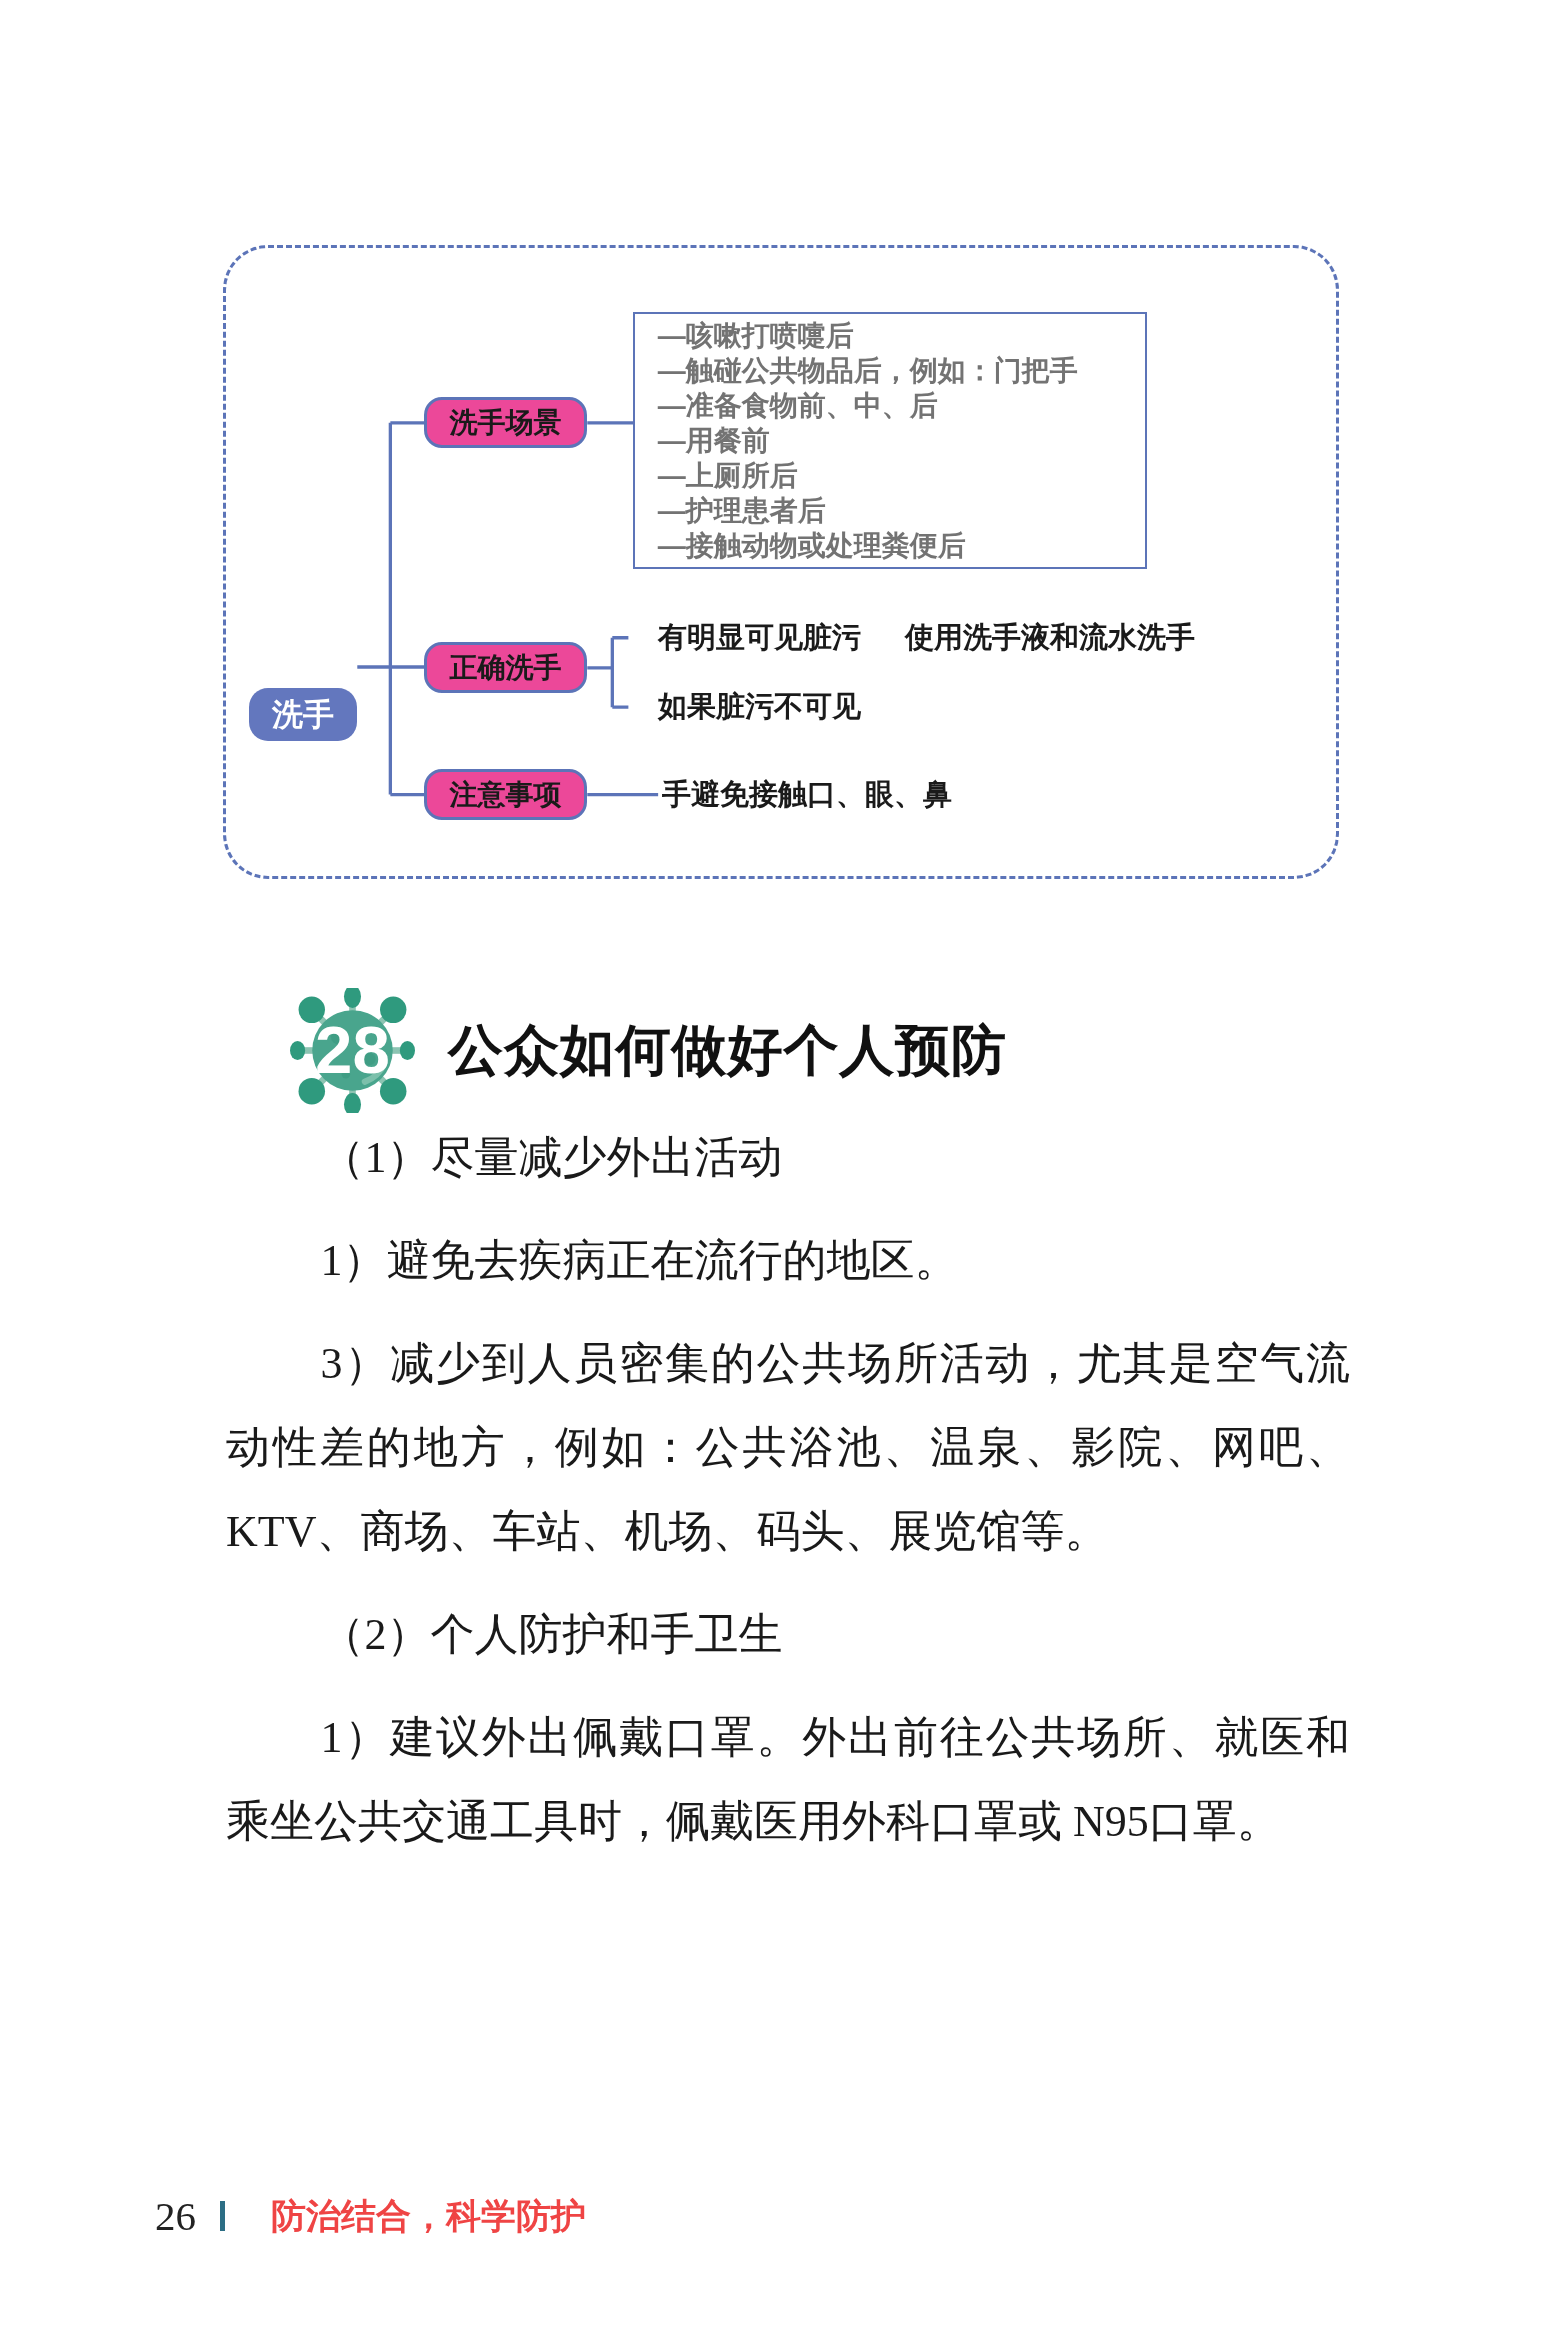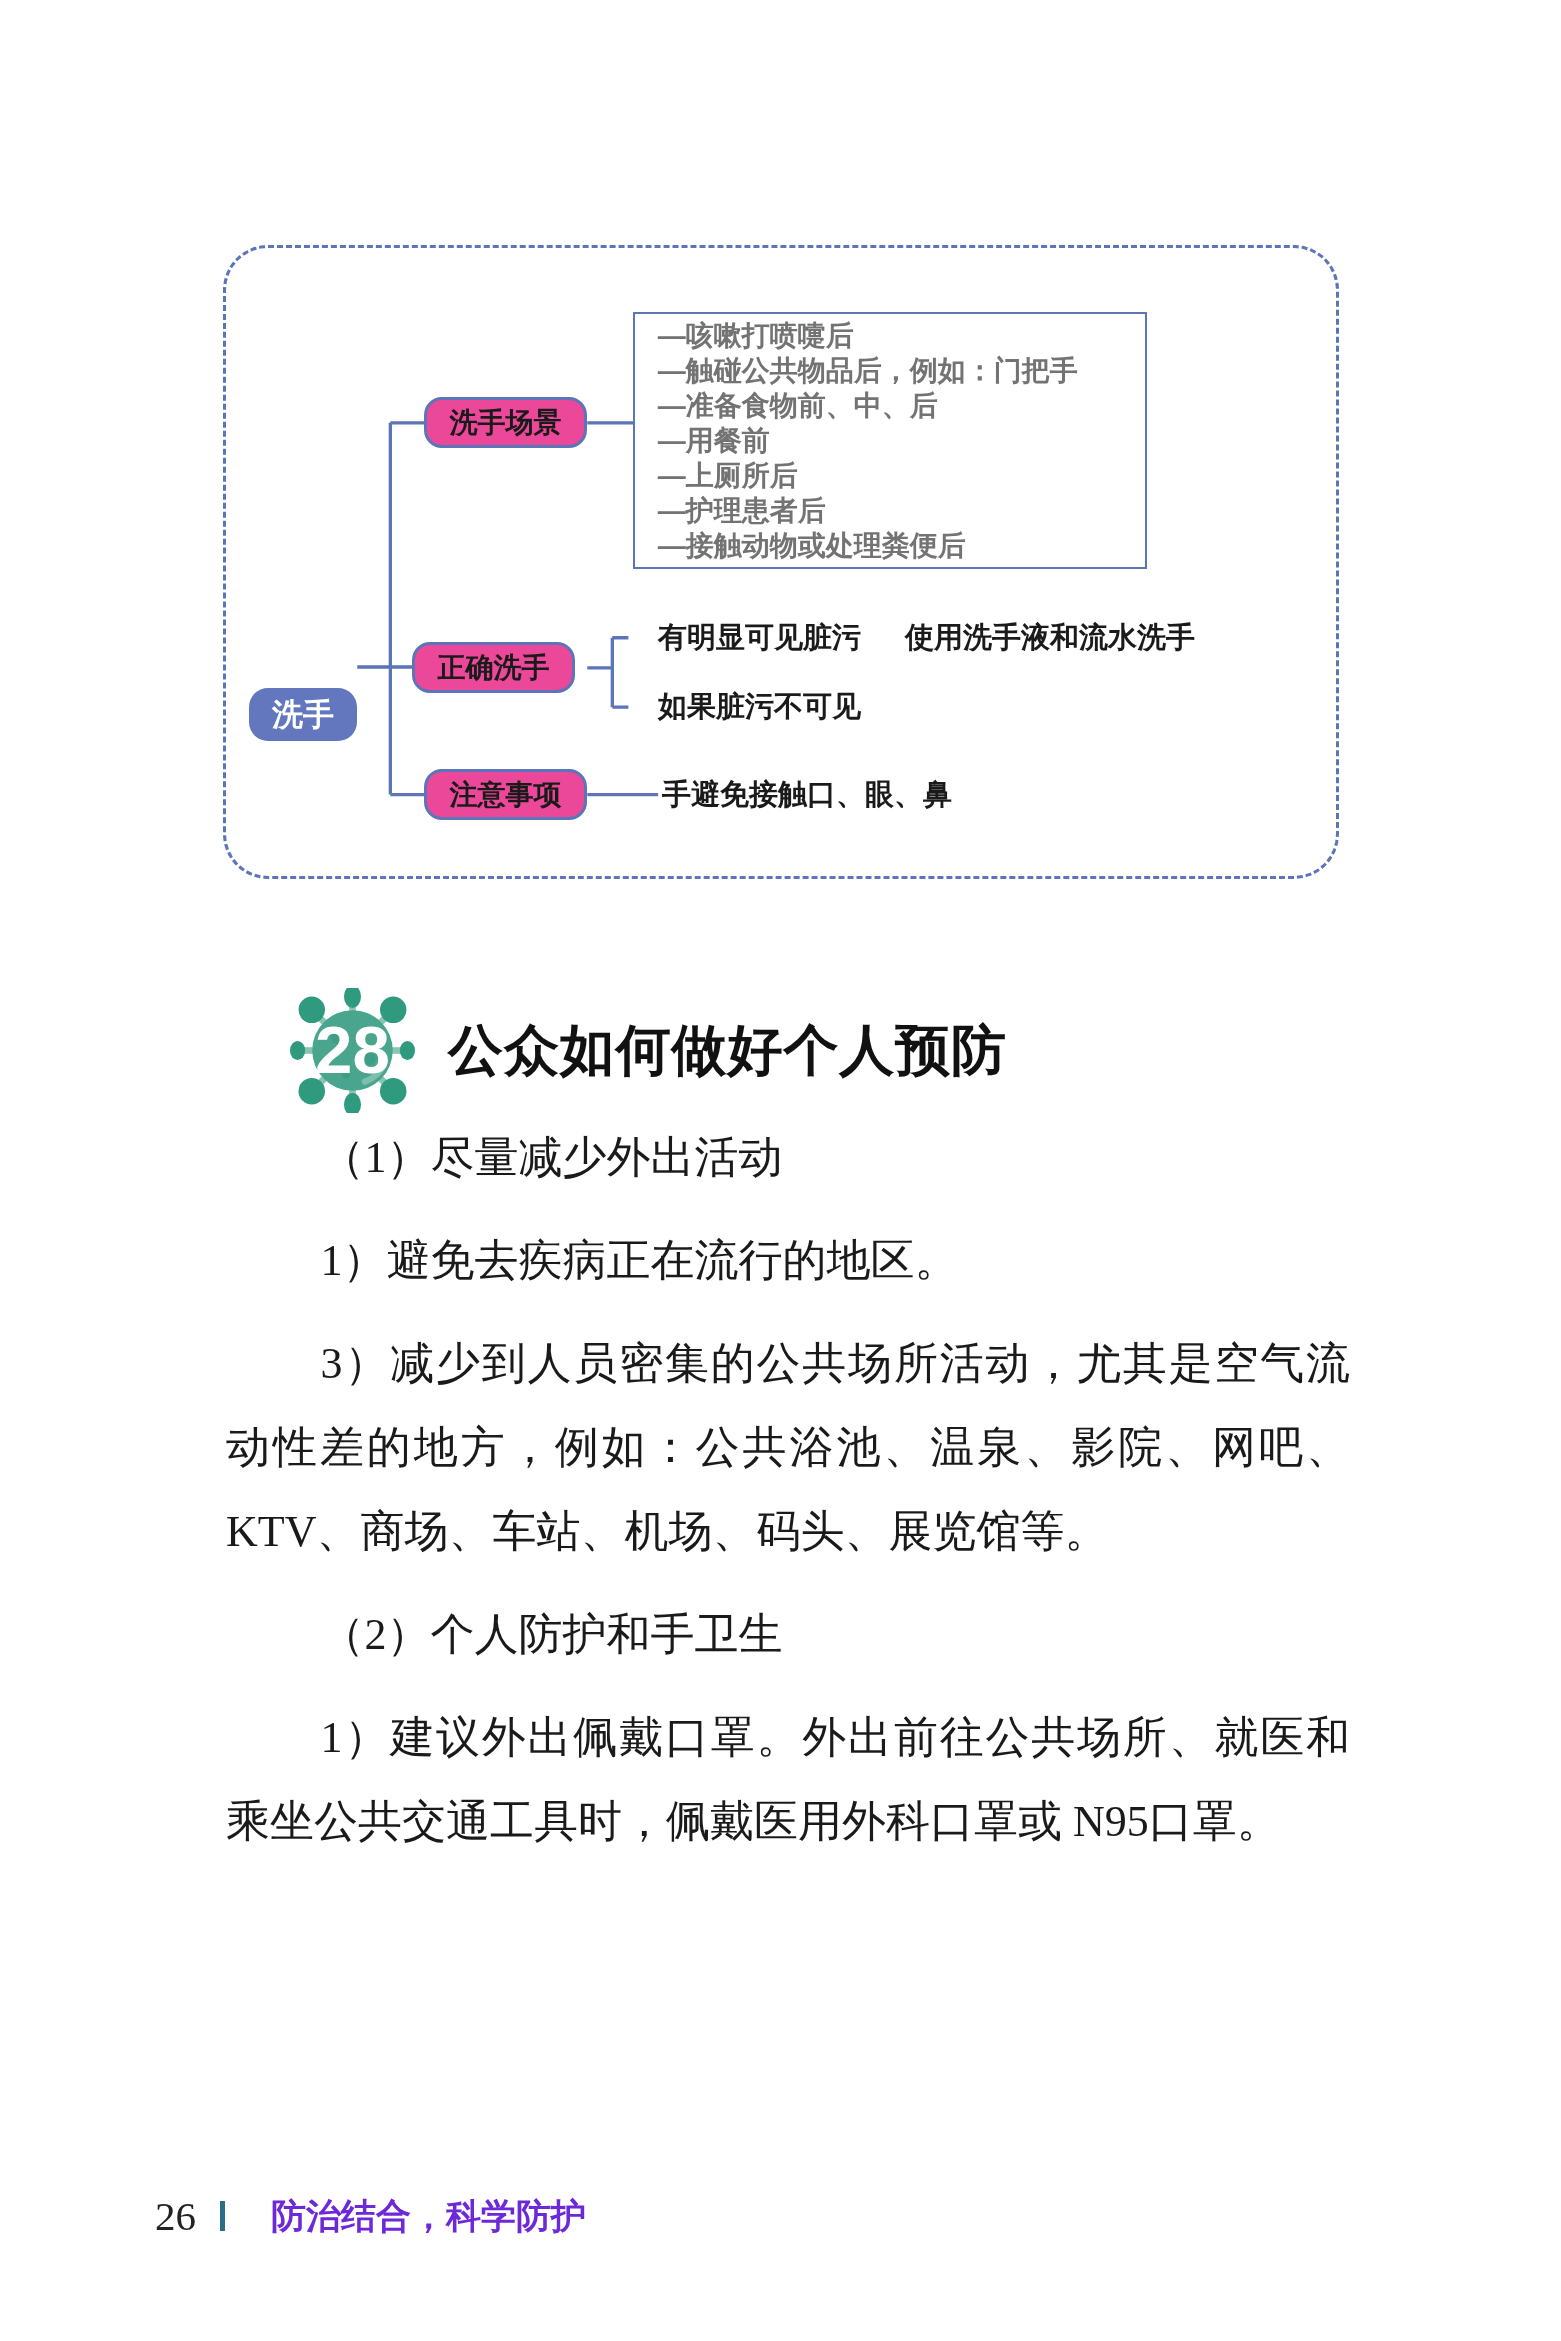--- a/index.html
+++ b/index.html
@@ -23,21 +23,21 @@
   }
   .node-root{
     left:23px;top:392px;width:108px;height:53px;
     background:#6377BE;color:#ffffff;border-radius:19px;font-size:31px;margin-top:48px;
   }
   .node-branch{
     width:163px;height:51px;background:#ec4899;
     border:3.3px solid #5C74B8;border-radius:18px;font-size:28px;color:#1a1a1a;
   }
   .node-b0{left:198px;top:149px;}
-  .node-b1{left:186px;top:394px;text-align:right;}
+  .node-b1{left:198px;top:394px;text-align:right;}
   .node-b2{left:198px;top:521px;}
   .scenario-box{
     position:absolute;left:407px;top:64px;width:514px;height:257px;
     border:2.8px solid #5C74B8;box-sizing:border-box;background:#ffffff;
     display:flex;flex-direction:column;justify-content:space-around;
     padding:3.8px 6.6px 3.8px 22.7px;
   }
   .scenario-item{font-size:28px;font-weight:700;line-height:1.05;white-space:nowrap;color:#737373;}
   .fc-leaf{
     position:absolute;font-size:29px;font-weight:700;white-space:nowrap;color:#1a1a1a;line-height:1;
@@ -65,21 +65,21 @@
   .body-text p{margin:0 0 19px 0;text-indent:2.15em;}
   
   .footer{position:absolute;left:0;top:2190px;width:1562px;height:52px;}
   .footer-page{
     position:absolute;left:155px;top:0;height:52px;line-height:52px;
     font-family:"Liberation Serif","DejaVu Serif",serif;font-size:41px;color:#222222;
   }
   .footer-bar{position:absolute;left:220px;top:11.3px;width:5.2px;height:30px;background:#2C6E85;}
   .footer-title{
     position:absolute;left:271px;top:0;height:52px;line-height:52px;
-    font-size:35px;font-weight:600;color:#6d28d9;white-space:nowrap;
+    font-size:35px;font-weight:600;color:#ef4444;white-space:nowrap;
   }
 </style>
 </head>
 <body>
 
 <div class="page">
 
   <div class="flowchart">
 
     <svg class="fc-svg" viewBox="0 0 2363 1342">

